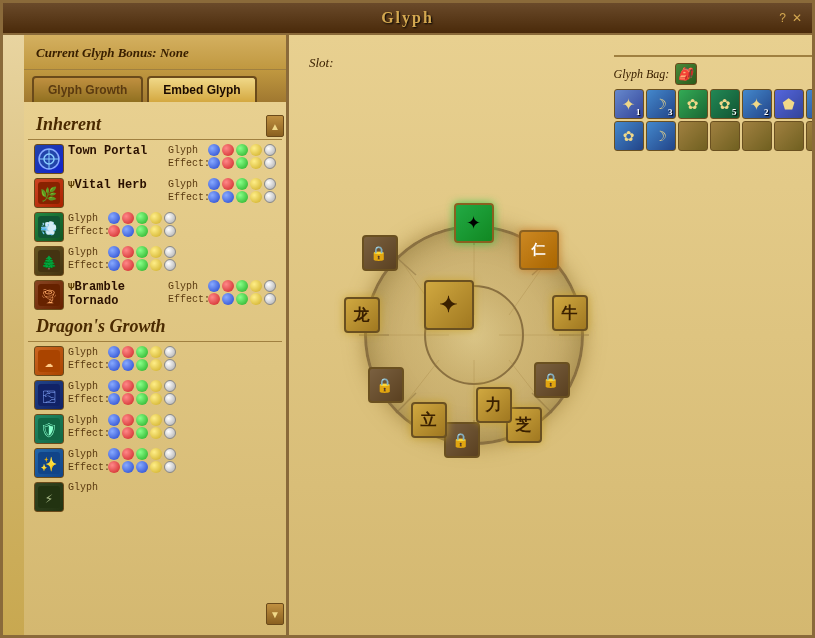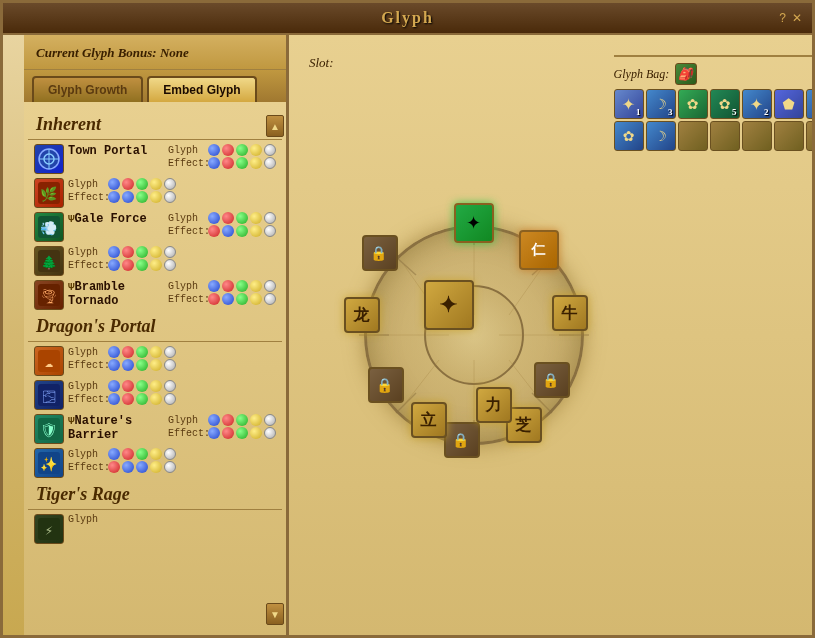--- a/index.html
+++ b/index.html
@@ -534,20 +534,23 @@
         </div>
 
 
         <div class="glyph-row">
           <div class="glyph-icon icon-vital-herb">
             <svg width="26" height="26" viewBox="0 0 26 26">
                 <rect x="2" y="2" width="22" height="22" rx="3" fill="#882200"></rect>
                 <text x="13" y="19" text-anchor="middle" fill="#ffcc88" font-size="14">🌿</text>
               </svg>
           </div>
+          <div class="glyph-name-col">
+            <div class="glyph-name"><span class="psi-symbol">Ψ</span>Vital Herb</div>
+          </div>
           <div class="glyph-effects">
             <div class="effect-row">
               <span class="effect-label">Glyph</span>
               <div class="gem-row">
                 <div class="gem blue"></div>
                 <div class="gem red"></div>
                 <div class="gem green"></div>
                 <div class="gem yellow"></div>
                 <div class="gem white"></div>
               </div>
@@ -565,23 +568,20 @@
           </div>
         </div>
 
         <div class="glyph-row">
           <div class="glyph-icon icon-gale-force">
             <svg width="26" height="26" viewBox="0 0 26 26">
                 <rect x="2" y="2" width="22" height="22" rx="3" fill="#115533"></rect>
                 <text x="13" y="19" text-anchor="middle" fill="#aaffaa" font-size="14">💨</text>
               </svg>
           </div>
-          <div class="glyph-name-col">
-            <div class="glyph-name"><span class="psi-symbol">Ψ</span>Gale Force</div>
-          </div>
           <div class="glyph-effects">
             <div class="effect-row">
               <span class="effect-label">Glyph</span>
               <div class="gem-row">
                 <div class="gem blue"></div>
                 <div class="gem red"></div>
                 <div class="gem green"></div>
                 <div class="gem yellow"></div>
                 <div class="gem white"></div>
               </div>
@@ -657,21 +657,21 @@
                 <div class="gem red"></div>
                 <div class="gem blue"></div>
                 <div class="gem green"></div>
                 <div class="gem yellow"></div>
                 <div class="gem white"></div>
               </div>
             </div>
           </div>
         </div>
 
-        <div class="section-header">Dragon's Portal</div>
+        <div class="section-header">Dragon's Growth</div>
 
         <div class="glyph-row">
           <div class="glyph-icon icon-break">
             <svg width="26" height="26" viewBox="0 0 26 26">
                 <rect x="2" y="2" width="22" height="22" rx="3" fill="#aa4400"></rect>
                 <text x="13" y="19" text-anchor="middle" fill="#ffcc88" font-size="14">☁</text>
               </svg>
           </div>
           <div class="glyph-effects">
             <div class="effect-row">
@@ -728,23 +728,20 @@
           </div>
         </div>
 
         <div class="glyph-row">
           <div class="glyph-icon icon-barrier">
             <svg width="26" height="26" viewBox="0 0 26 26">
                 <rect x="2" y="2" width="22" height="22" rx="3" fill="#116644"></rect>
                 <text x="13" y="19" text-anchor="middle" fill="#88ffcc" font-size="14">🛡</text>
               </svg>
           </div>
-          <div class="glyph-name-col">
-            <div class="glyph-name"><span class="psi-symbol">Ψ</span>Nature's Barrier</div>
-          </div>
           <div class="glyph-effects">
             <div class="effect-row">
               <span class="effect-label">Glyph</span>
               <div class="gem-row">
                 <div class="gem blue"></div>
                 <div class="gem red"></div>
                 <div class="gem green"></div>
                 <div class="gem yellow"></div>
                 <div class="gem white"></div>
               </div>
@@ -786,21 +783,20 @@
                 <div class="gem red"></div>
                 <div class="gem blue"></div>
                 <div class="gem blue"></div>
                 <div class="gem yellow"></div>
                 <div class="gem white"></div>
               </div>
             </div>
           </div>
         </div>
 
-        <div class="section-header">Tiger's Rage</div>
 
         <div class="glyph-row">
           <div class="glyph-icon icon-nature-veng">
             <svg width="26" height="26" viewBox="0 0 26 26">
                 <rect x="2" y="2" width="22" height="22" rx="3" fill="#223311"></rect>
                 <text x="13" y="19" text-anchor="middle" fill="#aabb88" font-size="14">⚡</text>
               </svg>
           </div>
           <div class="glyph-effects">
             <div class="effect-row">

